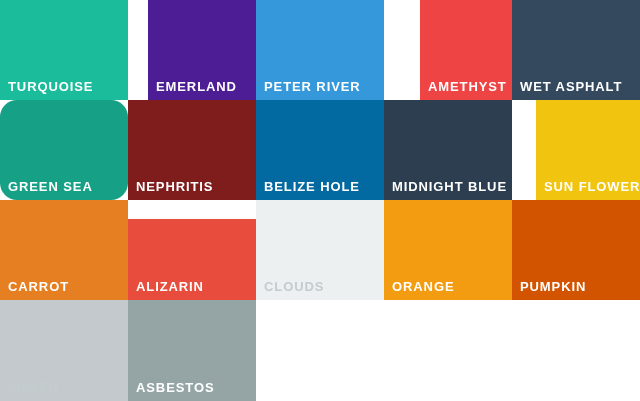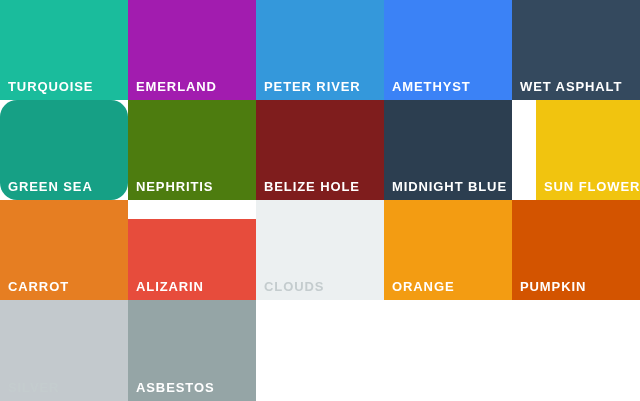--- a/index.html
+++ b/index.html
@@ -43,39 +43,39 @@
     color: #c4ccce;
   }
 </style>
 </head>
 <body>
 
 <div id="palette-grid">
     <div class="swatch" style="background-color: rgb(26, 188, 156);">
       <span class="swatch-label">TURQUOISE</span>
     </div>
-    <div class="swatch" style="background-color: #a21caf;">
+    <div class="swatch" style="background-color: #4c1d95; margin-left: 20px;">
       <span class="swatch-label">EMERLAND</span>
     </div>
     <div class="swatch" style="background-color: rgb(52, 152, 219);">
       <span class="swatch-label">PETER RIVER</span>
     </div>
-    <div class="swatch" style="background-color: #3b82f6;">
+    <div class="swatch" style="background-color: #ef4444; margin-left: 36px;">
       <span class="swatch-label">AMETHYST</span>
     </div>
     <div class="swatch" style="background-color: rgb(52, 73, 94);">
       <span class="swatch-label">WET ASPHALT</span>
     </div>
     <div class="swatch" style="background-color: rgb(22, 160, 133); border-radius: 17px;">
       <span class="swatch-label">GREEN SEA</span>
     </div>
-    <div class="swatch" style="background-color: #4d7c0f;">
+    <div class="swatch" style="background-color: #7f1d1d;">
       <span class="swatch-label">NEPHRITIS</span>
     </div>
-    <div class="swatch" style="background-color: #7f1d1d;">
+    <div class="swatch" style="background-color: #0369a1;">
       <span class="swatch-label">BELIZE HOLE</span>
     </div>
     <div class="swatch" style="background-color: rgb(44, 62, 80);">
       <span class="swatch-label">MIDNIGHT BLUE</span>
     </div>
     <div class="swatch" style="background-color: rgb(241, 196, 15); margin-left: 24px;">
       <span class="swatch-label">SUN FLOWER</span>
     </div>
     <div class="swatch" style="background-color: rgb(230, 126, 34);">
       <span class="swatch-label">CARROT</span>

